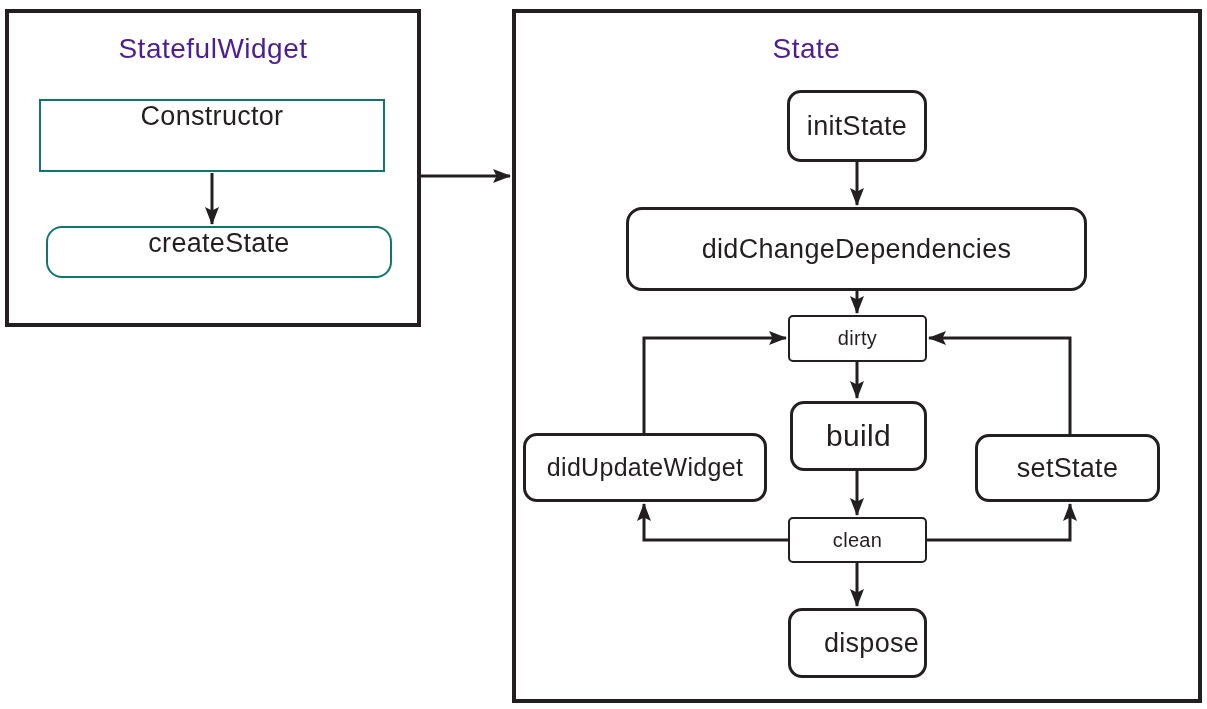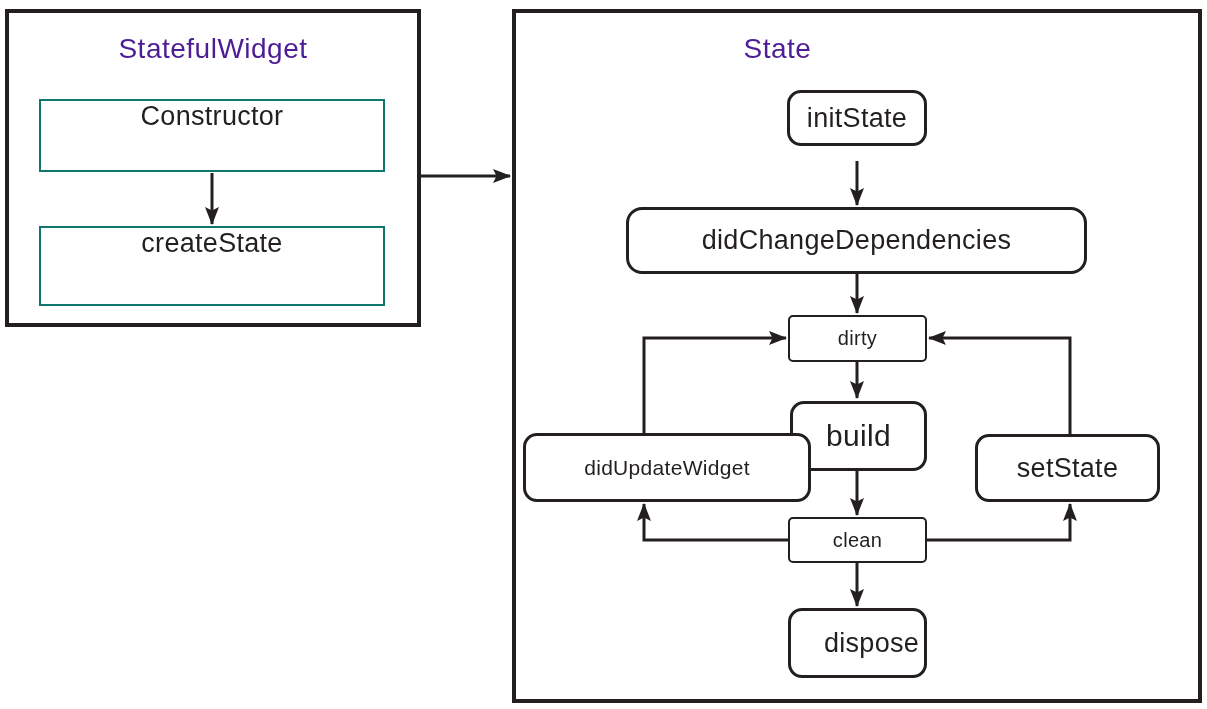--- a/index.html
+++ b/index.html
@@ -108,38 +108,38 @@
 
   <div class="panel" style="left:5px; top:9px; width:416px; height:318px;"></div>
   <div class="panel-title" style="left:5px; top:33px; width:416px;">StatefulWidget</div>
 
   <div class="subroutine" style="left:39px; top:99px; width:346px; height:73px;">
     <span class="side left"></span>
     <span class="sub-label">Constructor</span>
     <span class="side right"></span>
   </div>
 
-  <div class="subroutine" style="left:39px; top:226px; width:346px; height:80px;">
+  <div class="subroutine" style="left:46px; top:226px; width:346px; height:52px;border-radius:16px;">
     <span class="side left"></span>
     <span class="sub-label">createState</span>
     <span class="side right"></span>
   </div>
 
   <div class="panel" style="left:512px; top:9px; width:690px; height:694px;"></div>
-  <div class="panel-title" style="left:491px; top:33px; width:573px;">State</div>
+  <div class="panel-title" style="left:520px; top:33px; width:573px;">State</div>
 
-  <div class="node" style="left:787px; top:90px; width:140px; height:56px;">initState</div>
+  <div class="node" style="left:787px; top:90px; width:140px; height:72px;">initState</div>
 
-  <div class="node" style="left:626px; top:207px; width:461px; height:67px; border-radius:16px;">didChangeDependencies</div>
+  <div class="node" style="left:626px; top:207px; width:461px; height:84px; border-radius:16px;">didChangeDependencies</div>
 
   <div class="node small" style="left:788px; top:315px; width:139px; height:47px;">dirty</div>
 
   <div class="node big" style="left:790px; top:401px; width:137px; height:70px;">build</div>
 
-  <div class="node" style="left:523px; top:433px; width:288px; height:69px; font-size:21px;">didUpdateWidget</div>
+  <div class="node" style="left:523px; top:433px; width:244px; height:69px; font-size:25px;">didUpdateWidget</div>
 
   <div class="node small" style="left:788px; top:517px; width:139px; height:46px;">clean</div>
 
   <div class="node" style="left:975px; top:434px; width:185px; height:68px;">setState</div>
 
   <div class="node" style="left:788px; top:608px; width:139px; height:70px;padding-left:28px;">dispose</div>
 
 </div>
 
 </body></html>

